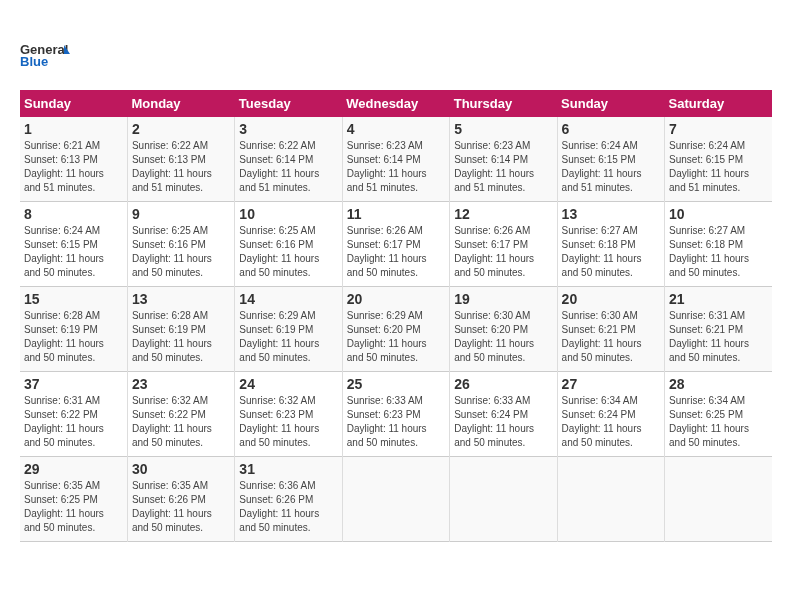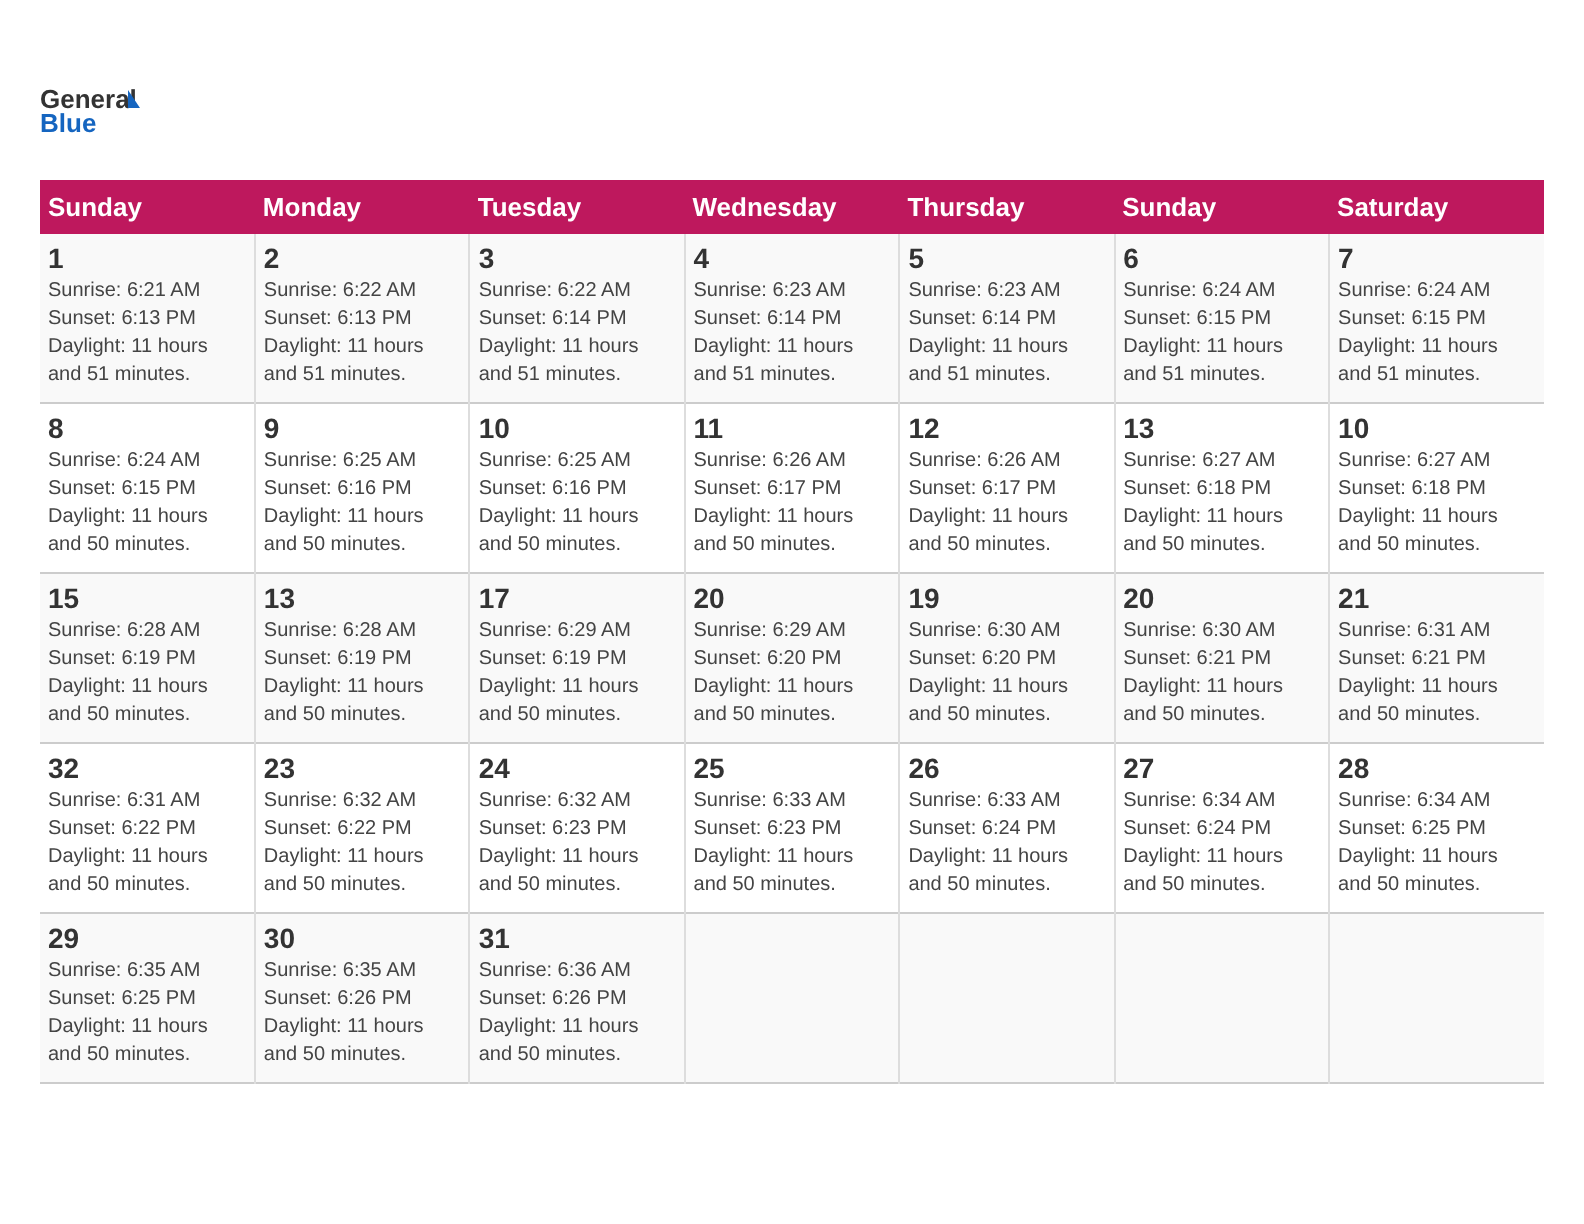--- a/index.html
+++ b/index.html
@@ -123,28 +123,28 @@
         <td><span class="day-num">9</span><span class="day-info">Sunrise: 6:25 AM<br>Sunset: 6:16 PM<br>Daylight: 11 hours and 50 minutes.</span></td>
         <td><span class="day-num">10</span><span class="day-info">Sunrise: 6:25 AM<br>Sunset: 6:16 PM<br>Daylight: 11 hours and 50 minutes.</span></td>
         <td><span class="day-num">11</span><span class="day-info">Sunrise: 6:26 AM<br>Sunset: 6:17 PM<br>Daylight: 11 hours and 50 minutes.</span></td>
         <td><span class="day-num">12</span><span class="day-info">Sunrise: 6:26 AM<br>Sunset: 6:17 PM<br>Daylight: 11 hours and 50 minutes.</span></td>
         <td><span class="day-num">13</span><span class="day-info">Sunrise: 6:27 AM<br>Sunset: 6:18 PM<br>Daylight: 11 hours and 50 minutes.</span></td>
         <td><span class="day-num">10</span><span class="day-info">Sunrise: 6:27 AM<br>Sunset: 6:18 PM<br>Daylight: 11 hours and 50 minutes.</span></td>
       </tr>
       <tr>
         <td><span class="day-num">15</span><span class="day-info">Sunrise: 6:28 AM<br>Sunset: 6:19 PM<br>Daylight: 11 hours and 50 minutes.</span></td>
         <td><span class="day-num">13</span><span class="day-info">Sunrise: 6:28 AM<br>Sunset: 6:19 PM<br>Daylight: 11 hours and 50 minutes.</span></td>
-        <td><span class="day-num">17</span><span class="day-info">Sunrise: 6:29 AM<br>Sunset: 6:19 PM<br>Daylight: 11 hours and 50 minutes.</span></td>
+        <td><span class="day-num">14</span><span class="day-info">Sunrise: 6:29 AM<br>Sunset: 6:19 PM<br>Daylight: 11 hours and 50 minutes.</span></td>
         <td><span class="day-num">20</span><span class="day-info">Sunrise: 6:29 AM<br>Sunset: 6:20 PM<br>Daylight: 11 hours and 50 minutes.</span></td>
         <td><span class="day-num">19</span><span class="day-info">Sunrise: 6:30 AM<br>Sunset: 6:20 PM<br>Daylight: 11 hours and 50 minutes.</span></td>
         <td><span class="day-num">20</span><span class="day-info">Sunrise: 6:30 AM<br>Sunset: 6:21 PM<br>Daylight: 11 hours and 50 minutes.</span></td>
         <td><span class="day-num">21</span><span class="day-info">Sunrise: 6:31 AM<br>Sunset: 6:21 PM<br>Daylight: 11 hours and 50 minutes.</span></td>
       </tr>
       <tr>
-        <td><span class="day-num">32</span><span class="day-info">Sunrise: 6:31 AM<br>Sunset: 6:22 PM<br>Daylight: 11 hours and 50 minutes.</span></td>
+        <td><span class="day-num">37</span><span class="day-info">Sunrise: 6:31 AM<br>Sunset: 6:22 PM<br>Daylight: 11 hours and 50 minutes.</span></td>
         <td><span class="day-num">23</span><span class="day-info">Sunrise: 6:32 AM<br>Sunset: 6:22 PM<br>Daylight: 11 hours and 50 minutes.</span></td>
         <td><span class="day-num">24</span><span class="day-info">Sunrise: 6:32 AM<br>Sunset: 6:23 PM<br>Daylight: 11 hours and 50 minutes.</span></td>
         <td><span class="day-num">25</span><span class="day-info">Sunrise: 6:33 AM<br>Sunset: 6:23 PM<br>Daylight: 11 hours and 50 minutes.</span></td>
         <td><span class="day-num">26</span><span class="day-info">Sunrise: 6:33 AM<br>Sunset: 6:24 PM<br>Daylight: 11 hours and 50 minutes.</span></td>
         <td><span class="day-num">27</span><span class="day-info">Sunrise: 6:34 AM<br>Sunset: 6:24 PM<br>Daylight: 11 hours and 50 minutes.</span></td>
         <td><span class="day-num">28</span><span class="day-info">Sunrise: 6:34 AM<br>Sunset: 6:25 PM<br>Daylight: 11 hours and 50 minutes.</span></td>
       </tr>
       <tr>
         <td><span class="day-num">29</span><span class="day-info">Sunrise: 6:35 AM<br>Sunset: 6:25 PM<br>Daylight: 11 hours and 50 minutes.</span></td>
         <td><span class="day-num">30</span><span class="day-info">Sunrise: 6:35 AM<br>Sunset: 6:26 PM<br>Daylight: 11 hours and 50 minutes.</span></td>

